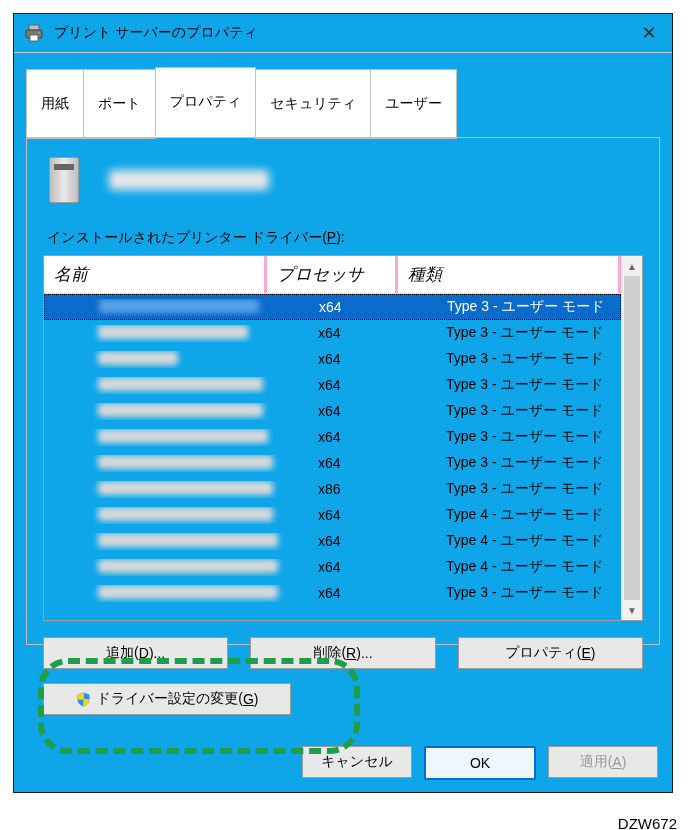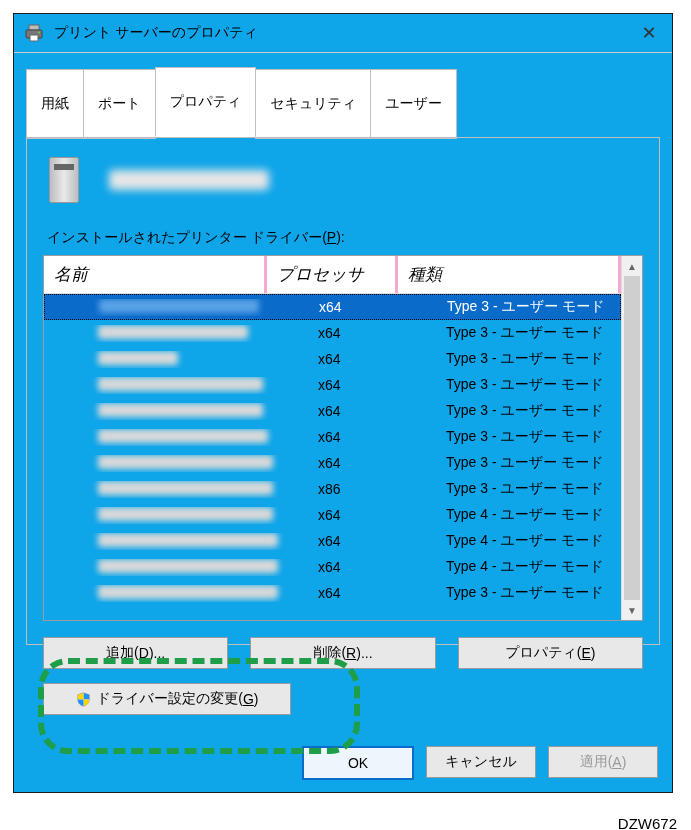--- a/index.html
+++ b/index.html
@@ -204,22 +204,22 @@
           </span>
           <span>ドライバー設定の変更(</span>
             <u>G</u>
             <span>)</span>
         </div>
 
       </div>
     </div>
 
     <div class="dlgbtns">
+      <div class="btn">キャンセル</div>
       <div class="btn primary">OK</div>
-      <div class="btn">キャンセル</div>
       <div class="btn disabled">
         <span>適用(</span>
           <u>A</u>
           <span>)</span>
       </div>
     </div>
 
     <div class="highlight"></div>
   </div>
 

